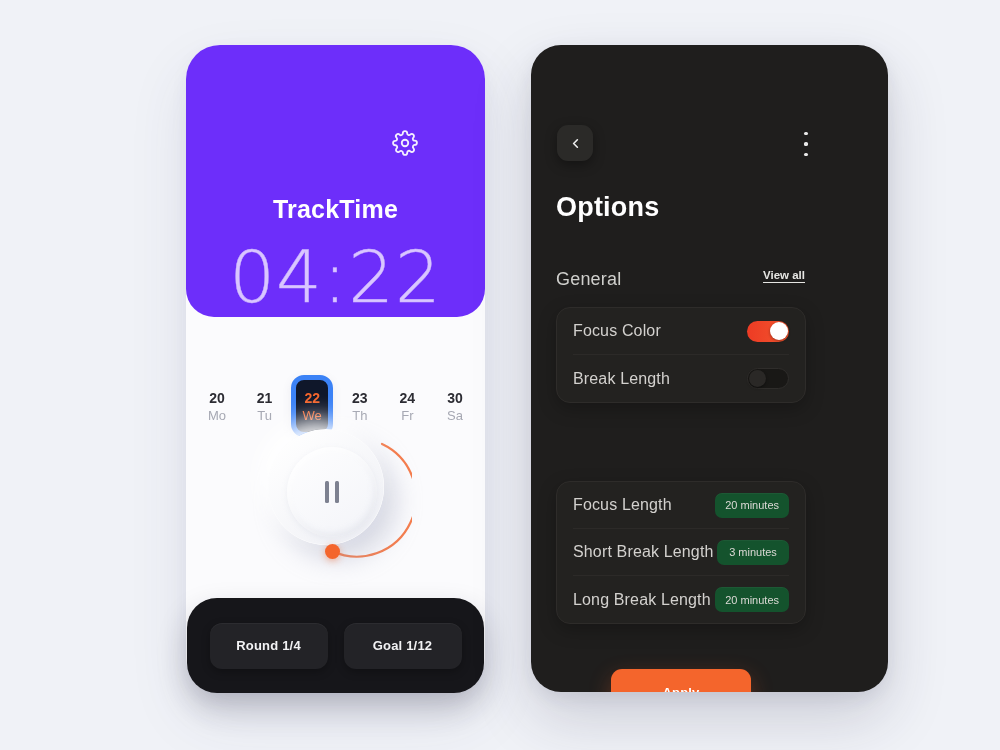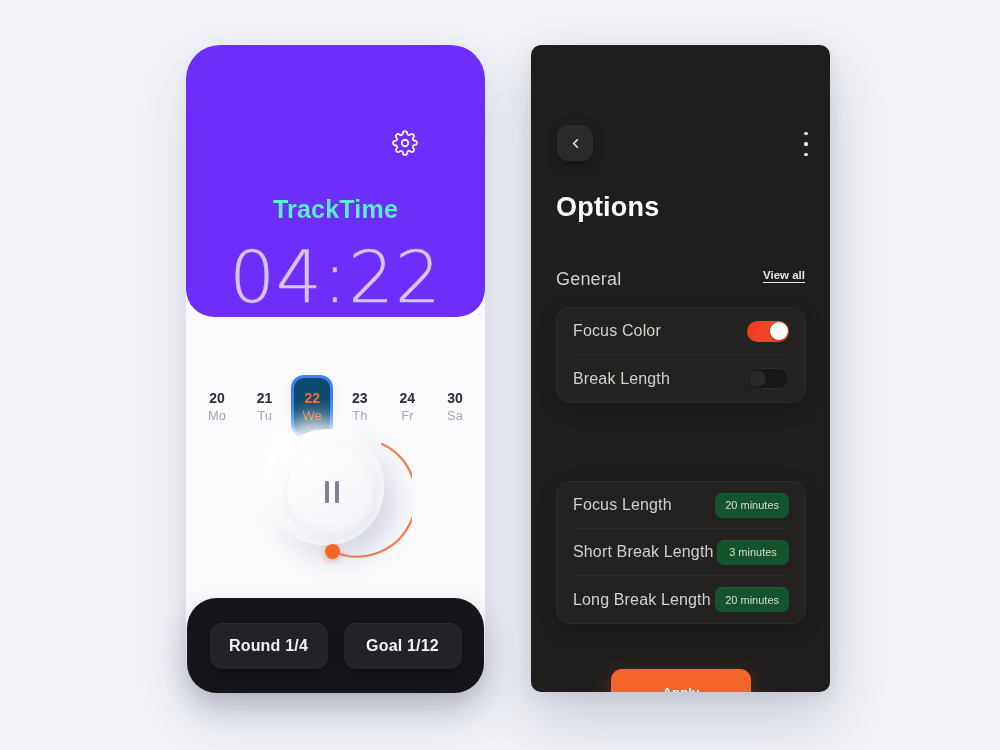--- a/index.html
+++ b/index.html
@@ -32,24 +32,24 @@
     height: 647px;
     background: #FBFBFD;
     border-radius: 34px;
     box-shadow: 0 26px 60px rgba(60, 60, 110, 0.10),
                 0 6px 18px rgba(60, 60, 110, 0.05);
   }
 
   .phone-right {
     left: 531px;
     top: 45px;
-    width: 299px;
+    width: 357px;
     height: 647px;
     background: #1F1E1D;
-    border-radius: 10px;
+    border-radius: 30px;
     box-shadow: 0 26px 60px rgba(40, 40, 70, 0.18),
                 0 6px 18px rgba(40, 40, 70, 0.08);
     overflow: hidden;
   }
 
   
   .purple-card {
     position: absolute;
     left: 0; top: 0;
     width: 299px;
@@ -66,21 +66,21 @@
     color: #FFFFFF;
     opacity: .92;
   }
   .gear-icon svg { display: block; width: 26px; height: 26px; }
 
   .app-title {
     position: absolute;
     left: 0; top: 150px;
     width: 299px;
     text-align: center;
-    color: #5eead4;
+    color: #ffffff;
     font-size: 25px;
     font-weight: 700;
     letter-spacing: .2px;
   }
 
   .timer-display {
     position: absolute;
     left: 0; top: 196px;
     width: 299px;
     text-align: center;
@@ -119,23 +119,23 @@
     font-size: 14px;
     font-weight: 700;
     color: #2C2C33;
   }
   .date-cell .ddow {
     font-size: 13px;
     font-weight: 400;
     color: #A6A8B3;
   }
   .date-cell.active {
-    background: #0c4a6e;
+    background: #0f172a;
     box-shadow: 0 3px 10px rgba(90, 90, 130, 0.10);
-    border: 3px solid #3b82f6;
+    border: 5px solid #3b82f6;
   }
   .date-cell.active .dnum { color: #F4652C; }
   .date-cell.active .ddow { color: #F4652C; }
 
   
   .knob-wrap {
     position: absolute;
     left: 262px; top: 424px;
     width: 150px; height: 150px;
   }
@@ -210,21 +210,21 @@
 
   .chip {
     width: 118px;
     height: 46px;
     border-radius: 12px;
     background: #232327;
     display: flex;
     align-items: center;
     justify-content: center;
     color: #F2F2F4;
-    font-size: 16px;
+    font-size: 13px;
     font-weight: 700;
     letter-spacing: .2px;
     box-shadow: inset 0 1px 0 rgba(255,255,255,0.045),
                 0 3px 8px rgba(0,0,0,0.28);
   }
 
   
   .back-btn {
     position: absolute;
     left: 26px; top: 80px;

